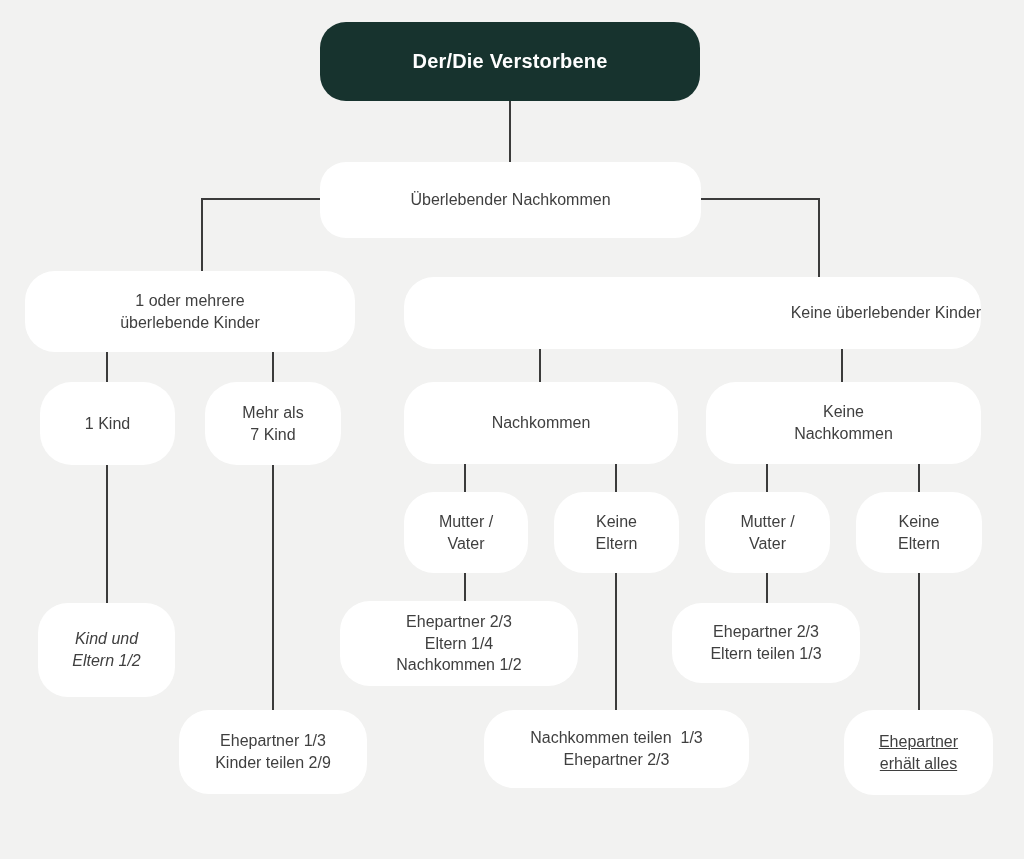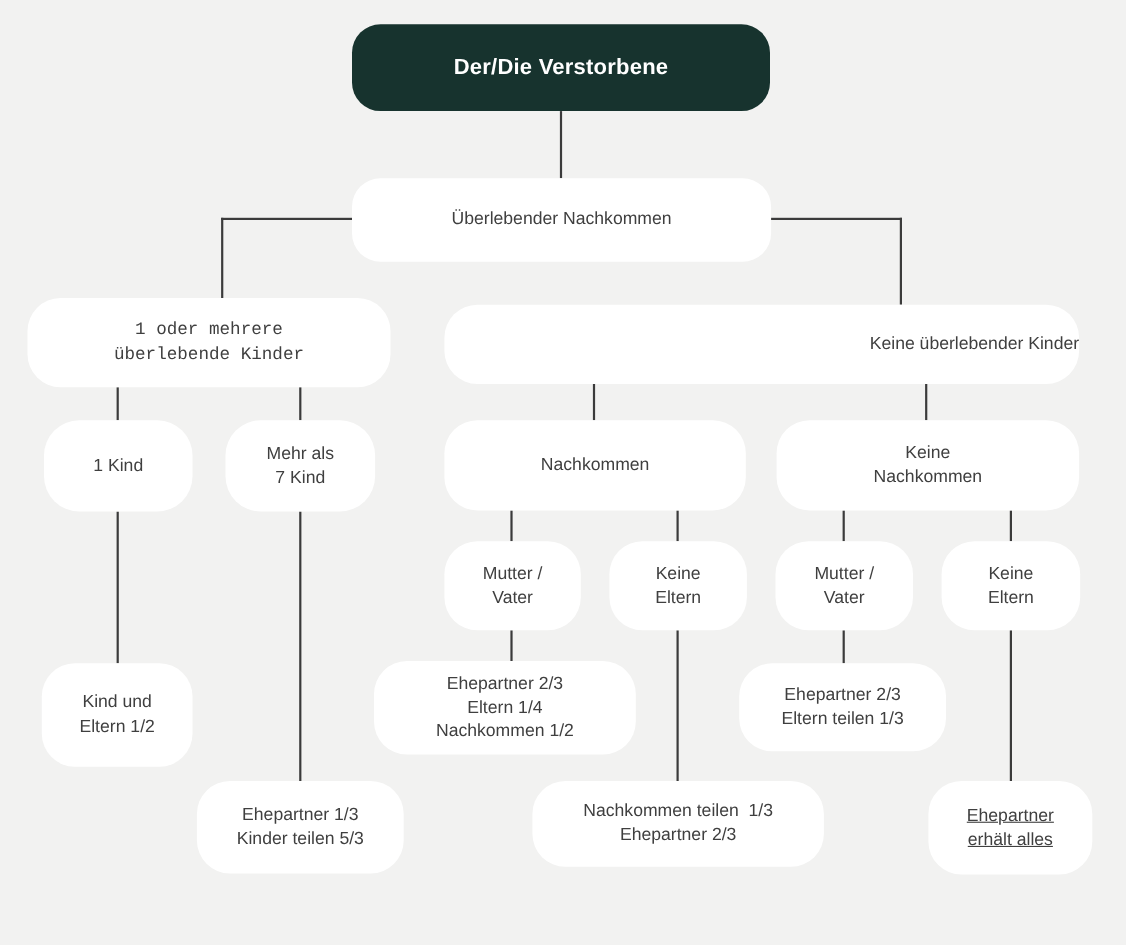--- a/index.html
+++ b/index.html
@@ -72,21 +72,21 @@
   <div class="line" style="left:918px; top:573px; width:2px; height:137px;"></div>
 
   <div class="node root" style="left:320px; top:22px; width:380px; height:79px; border-radius:26px;">
     <span>Der/Die Verstorbene</span>
   </div>
 
   <div class="node" style="left:320px; top:162px; width:381px; height:76px; border-radius:26px;">
     <span>Überlebender Nachkommen</span>
   </div>
 
-  <div class="node" style="left:25px; top:271px; width:330px; height:81px; border-radius:30px;font-family:Liberation Mono, monospace;">
+  <div class="node" style="left:25px; top:271px; width:330px; height:81px; border-radius:30px;">
     <span>1 oder mehrere
 überlebende Kinder</span>
   </div>
 
   <div class="node" style="left:404px; top:277px; width:577px; height:72px; border-radius:30px;justify-content:flex-end;">
     <span>Keine überlebender Kinder</span>
   </div>
 
   <div class="node" style="left:40px; top:382px; width:135px; height:83px; border-radius:32px;">
     <span>1 Kind</span>
@@ -119,39 +119,39 @@
   <div class="node" style="left:705px; top:492px; width:125px; height:81px; border-radius:30px;">
     <span>Mutter /
 Vater</span>
   </div>
 
   <div class="node" style="left:856px; top:492px; width:126px; height:81px; border-radius:30px;">
     <span>Keine
 Eltern</span>
   </div>
 
-  <div class="node" style="left:38px; top:603px; width:137px; height:94px; border-radius:30px;">
+  <div class="node" style="left:38px; top:603px; width:137px; height:94px; border-radius:30px;font-style:italic;">
     <span>Kind und
 Eltern 1/2</span>
   </div>
 
   <div class="node" style="left:340px; top:601px; width:238px; height:85px; border-radius:30px;">
     <span>Ehepartner 2/3
 Eltern 1/4
 Nachkommen 1/2</span>
   </div>
 
   <div class="node" style="left:672px; top:603px; width:188px; height:80px; border-radius:30px;">
     <span>Ehepartner 2/3
 Eltern teilen 1/3</span>
   </div>
 
   <div class="node" style="left:179px; top:710px; width:188px; height:84px; border-radius:30px;">
     <span>Ehepartner 1/3
-Kinder teilen 5/3</span>
+Kinder teilen 2/9</span>
   </div>
 
   <div class="node" style="left:484px; top:710px; width:265px; height:78px; border-radius:30px;">
     <span>Nachkommen teilen  1/3
 Ehepartner 2/3</span>
   </div>
 
   <div class="node" style="left:844px; top:710px; width:149px; height:85px; border-radius:30px;text-decoration:underline;">
     <span>Ehepartner
 erhält alles</span>

